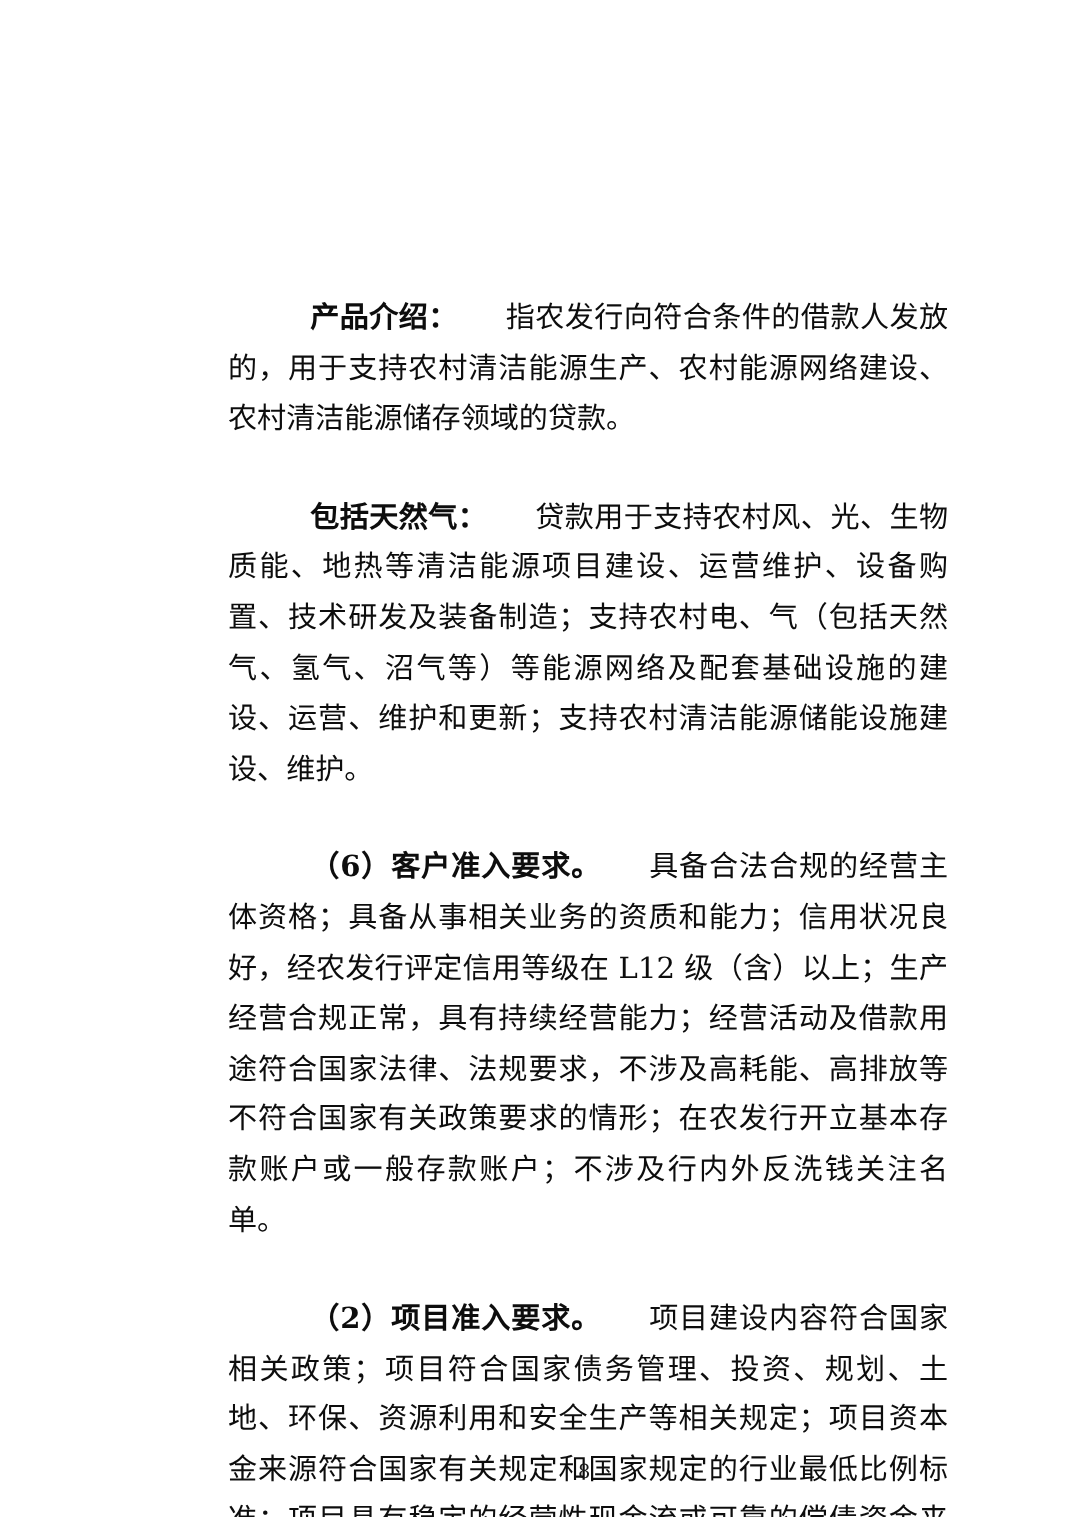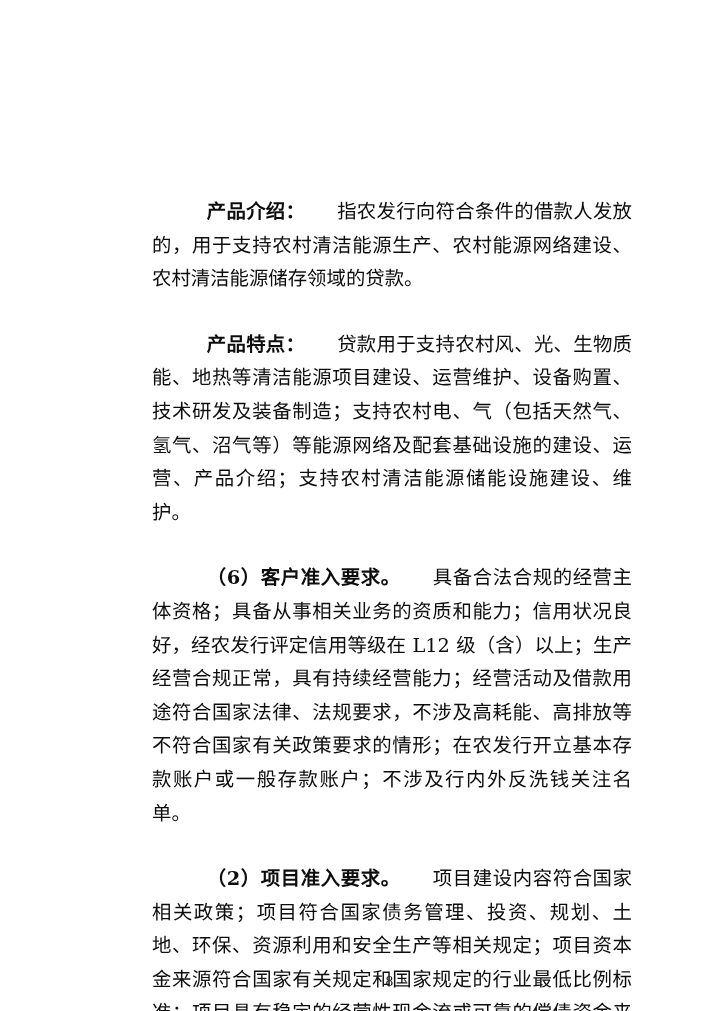--- a/index.html
+++ b/index.html
@@ -45,21 +45,21 @@
 </style>
 </head>
 <body>
 
 <div class="page">
 
   <div class="doc">
 
     <p class="para"><span class="lead">产品介绍：</span><span>指农发行向符合条件的借款人发放的，用于支持农村清洁能源生产、农村能源网络建设、农村清洁能源储存领域的贷款。</span></p>
 
-    <p class="para"><span class="lead">产品特点：</span><span>贷款用于支持农村风、光、生物质能、地热等清洁能源项目建设、运营维护、设备购置、技术研发及装备制造；支持农村电、气（包括天然气、氢气、沼气等）等能源网络及配套基础设施的建设、运营、产品介绍；支持农村清洁能源储能设施建设、维护。</span></p>
+    <p class="para"><span class="lead">包括天然气：</span><span>贷款用于支持农村风、光、生物质能、地热等清洁能源项目建设、运营维护、设备购置、技术研发及装备制造；支持农村电、气（包括天然气、氢气、沼气等）等能源网络及配套基础设施的建设、运营、维护和更新；支持农村清洁能源储能设施建设、维护。</span></p>
 
 
     <p class="para"><span class="lead">（6）客户准入要求。</span><span>具备合法合规的经营主体资格；具备从事相关业务的资质和能力；信用状况良好，经农发行评定信用等级在 L12 级（含）以上；生产经营合规正常，具有持续经营能力；经营活动及借款用途符合国家法律、法规要求，不涉及高耗能、高排放等不符合国家有关政策要求的情形；在农发行开立基本存款账户或一般存款账户；不涉及行内外反洗钱关注名单。</span></p>
 
     <p class="para"><span class="lead">（2）项目准入要求。</span><span>项目建设内容符合国家相关政策；项目符合国家债务管理、投资、规划、土地、环保、资源利用和安全生产等相关规定；项目资本金来源符合国家有关规定和国家规定的行业最低比例标准；项目具有稳定的经营性现金流或可靠的偿债资金来源，第一还款来源能覆盖贷款本息；PPP 项目符合国家 PPP 新机制有关规定；环境、社会和治理风险程度符合农发行绿色金融管理办法有关规定。</span></p>
 
   </div>
 
   <div class="footer">8</div>
 

